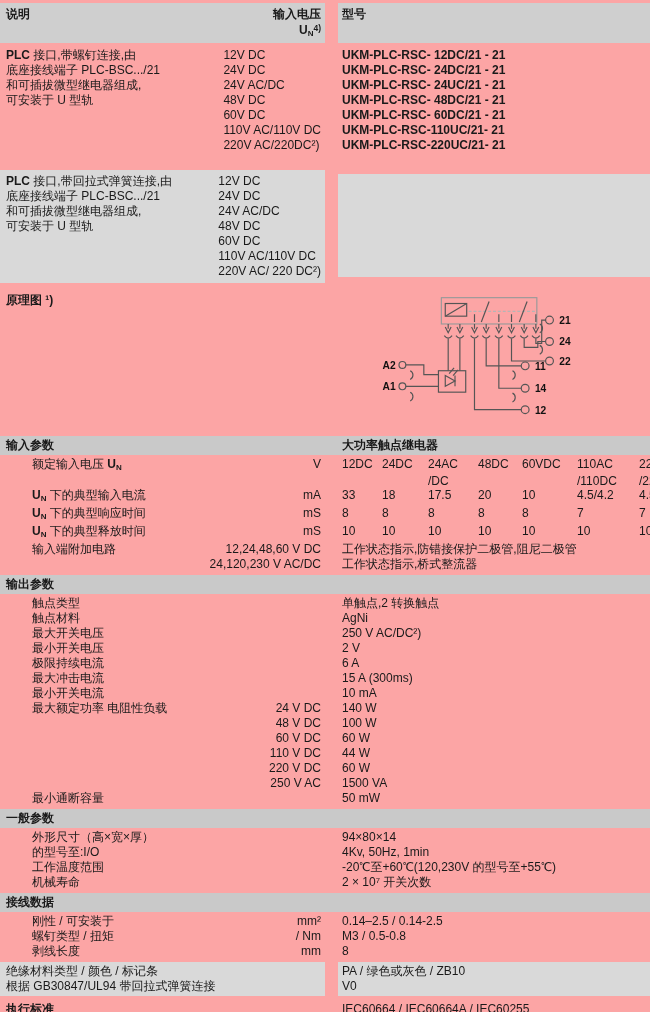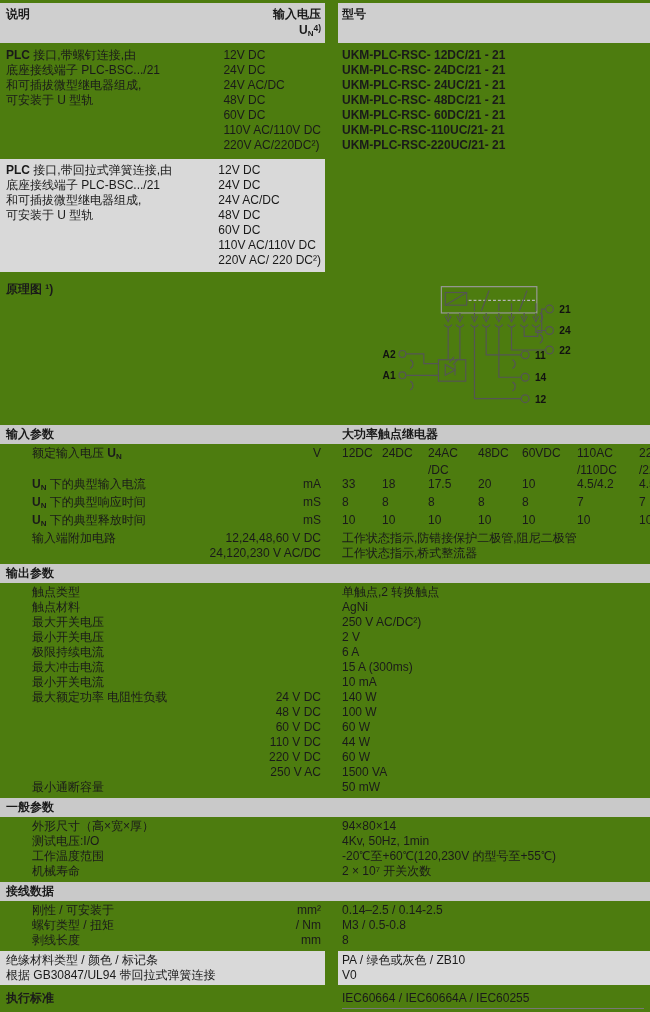--- a/index.html
+++ b/index.html
@@ -1,17 +1,17 @@
 <!DOCTYPE html>
 <html><head>
 <meta charset="utf-8">
 <style>
   html,body{margin:0;padding:0;background:#fff;}
   .page{position:relative;width:650px;height:1012px;box-sizing:border-box;overflow:hidden;
-        background:#4d7c0f;color:#1a1a1a;font-family:"Liberation Sans",sans-serif;
+        background:#fca5a5;color:#1a1a1a;font-family:"Liberation Sans",sans-serif;
         font-size:12px;line-height:15px;padding-top:3px;}
   .row{display:flex;align-items:stretch;}
   .lcol{width:325px;flex:none;box-sizing:border-box;padding:0 4px 0 6px;}
   .gut{width:13px;flex:none;}
   .rcol{flex:1;min-width:0;box-sizing:border-box;padding:0 6px 0 4px;}
   .band{background:#c9c9c9;font-weight:bold;}
   .band .lcol,.band .rcol{padding-top:2px;padding-bottom:2px;}
   .sect{margin-top:3px;}
   .hdr .lcol,.hdr .rcol{background:#cfcfcf;font-weight:bold;padding-top:4px;padding-bottom:3px;}
   .hdr .lcol{display:flex;}
@@ -19,21 +19,21 @@
   .hvolt{text-align:right;}
   .l2{line-height:13px;}
   sub{font-size:8px;vertical-align:-2px;}
   sup{font-size:8.5px;vertical-align:3px;}
   .flexh{display:flex;}
   .desc{flex:1;}
   .volts{text-align:left;white-space:nowrap;}
   .line{height:15px;line-height:15px;}
   .model{font-weight:bold;}
   .blk{padding:5px 0 4px;}
-  .blk2{padding:6px 0 8px;margin-top:0;flex-direction:column;}
+  .blk2{padding:6px 0 8px;margin-top:11px;}
   .blk2 .lcol,.blk2 .rcol{background:#d9d9d9;}
   .blk2 .lcol{padding-top:4px;padding-bottom:4px;margin-top:-4px;margin-bottom:-6px;}
   .schem .lcol{font-weight:bold;padding-top:8px;}
   .schem svg{display:block;}
   .prow .lcol{display:flex;padding-left:32px;}
   .plabel{flex:1;}
   .pmid{text-align:right;white-space:nowrap;}
   .g7{display:grid;grid-template-columns:40px 46px 50px 44px 55px 62px 1fr;}
   .g7 div{height:15px;line-height:15px;}
   .g7h2 div{height:13px;line-height:13px;}
@@ -454,21 +454,21 @@
   </div>
   <div class="row prow" style="margin-top:2px">
       <div class="lcol">
         <div class="plabel">外形尺寸（高×宽×厚）</div>
       </div>
       <div class="gut"></div>
       <div class="rcol">94×80×14</div>
     </div>
   <div class="row prow">
       <div class="lcol">
-        <div class="plabel">测试电压:I/O</div>
+        <div class="plabel">的型号至:I/O</div>
       </div>
       <div class="gut"></div>
       <div class="rcol">4Kv, 50Hz, 1min</div>
     </div>
   <div class="row prow">
       <div class="lcol">
         <div class="plabel">工作温度范围</div>
       </div>
       <div class="gut"></div>
       <div class="rcol">-20℃至+60℃(120,230V 的型号至+55℃)</div>

